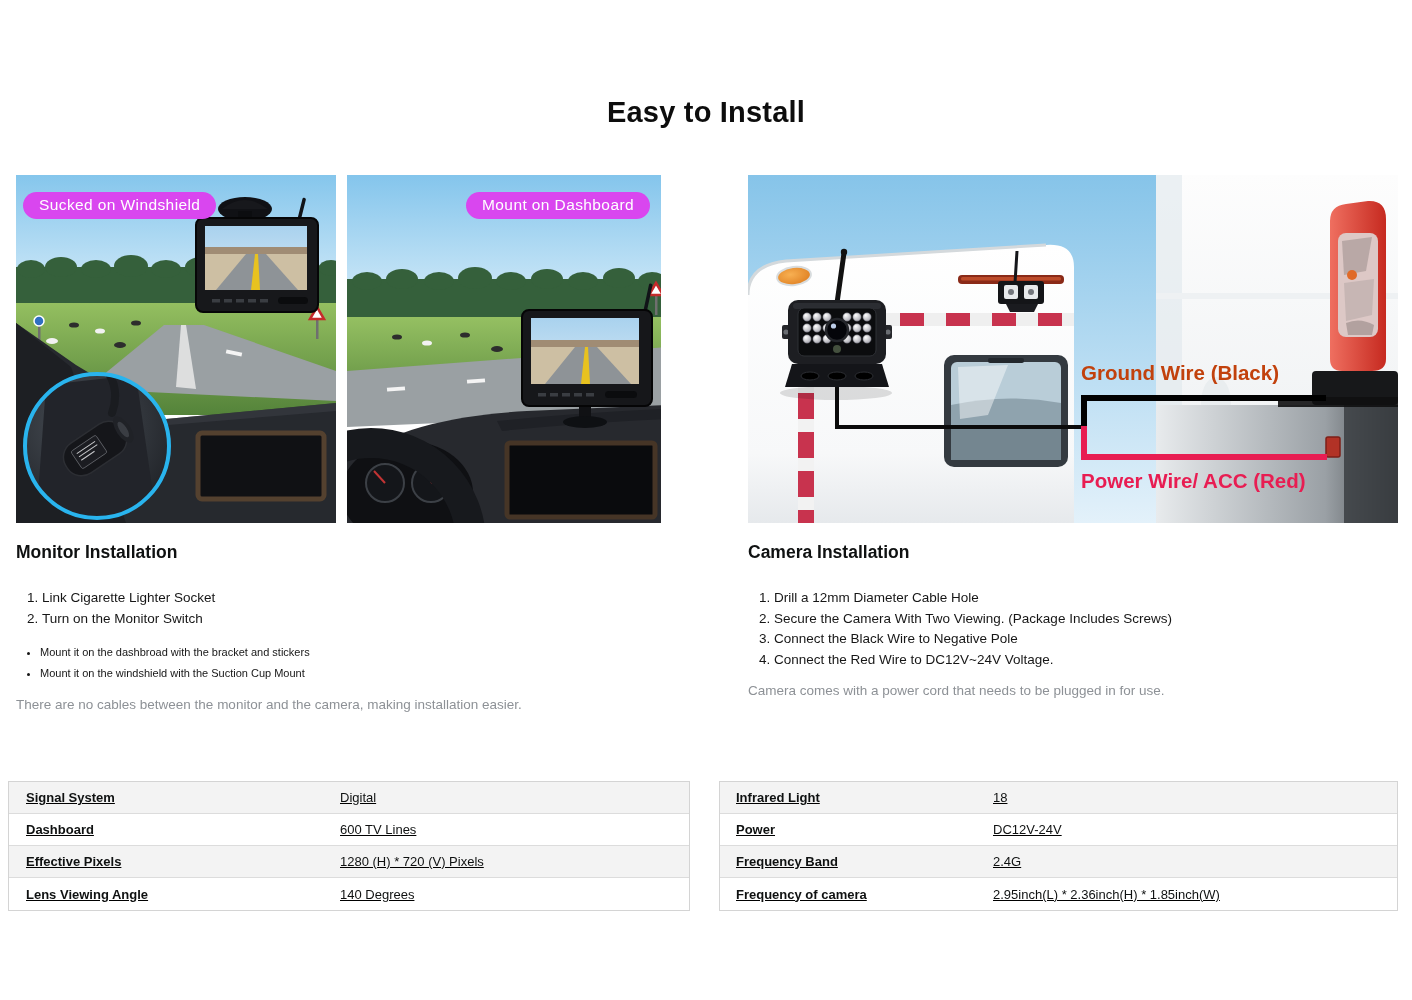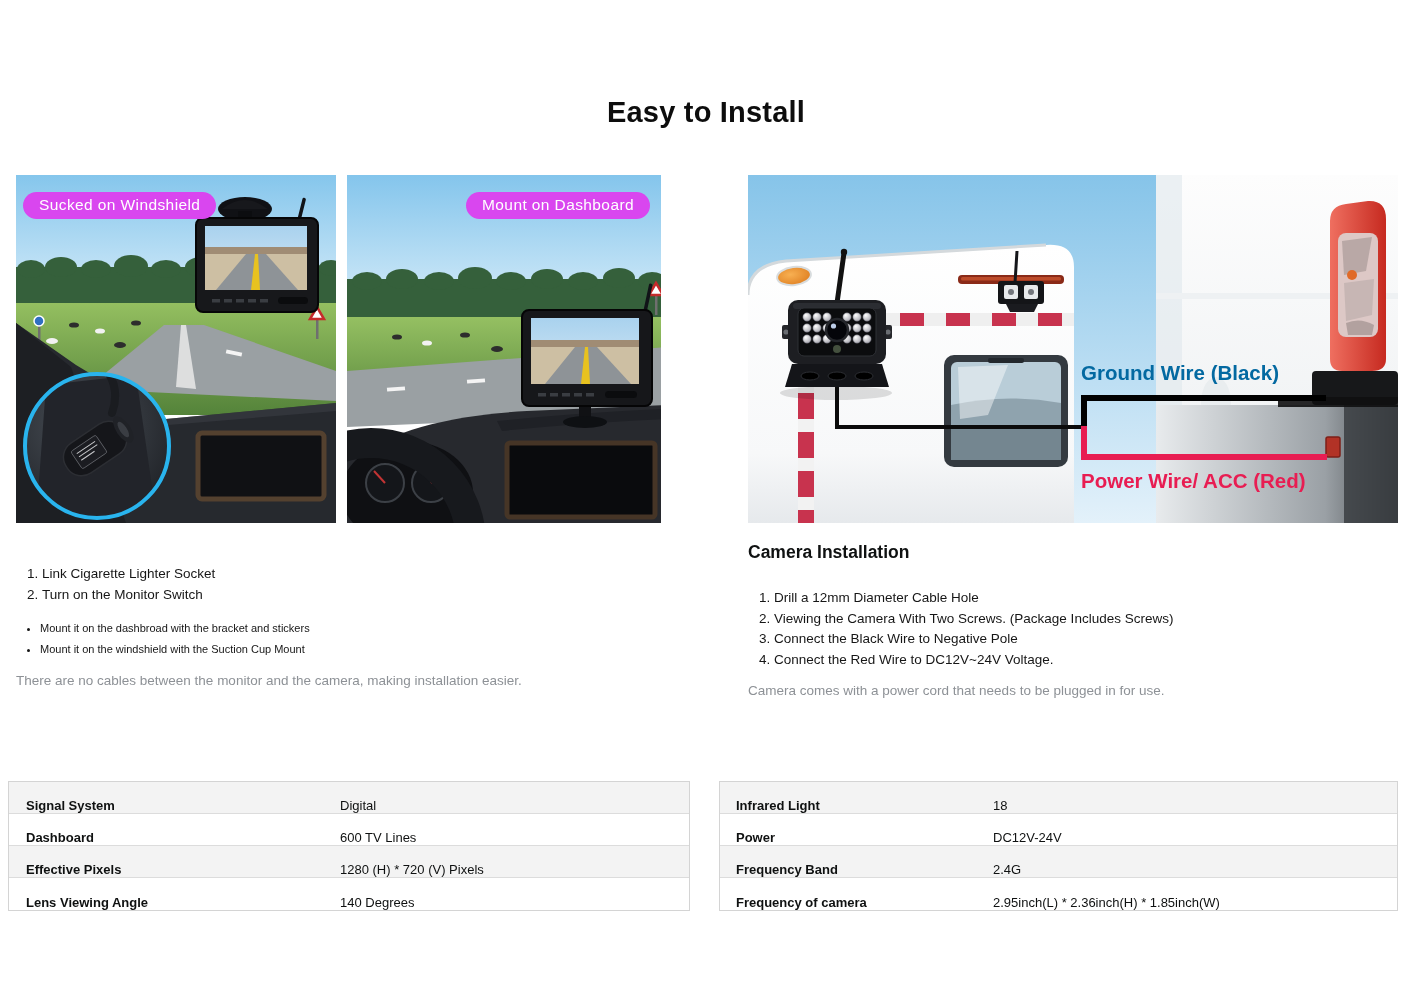--- a/index.html
+++ b/index.html
@@ -15,37 +15,37 @@
   .img2 { left:347px; width:314px; }
   .img3 { left:748px; width:650px; }
   .img svg { position:absolute; left:0; top:0; }
 
   .badge { position:absolute; top:17px; background:#d946ef; color:#fff; border-radius:999px;
            font-size:15.5px; line-height:18px; padding:4px 16px 5px; white-space:nowrap; letter-spacing:.4px; }
   .badge-left  { left:7px; }
   .badge-right { right:11px; }
 
   .wire-label { position:absolute; font-weight:700; font-size:20.5px; line-height:24px; white-space:nowrap; }
-  .wire-label.ground { left:333px; top:186px; color:#0369a1; }
+  .wire-label.ground { left:333px; top:186px; color:#c2410c; }
   .wire-label.power  { left:333px; top:294px; color:#e81d52; }
 
   .text-col { position:absolute; top:540px; }
   .text-left  { left:16px;  width:680px; }
   .text-right { left:748px; width:650px; }
   .text-col h2 { font-size:17.5px; font-weight:700; color:#0f1111; line-height:24px; }
   .text-col ol { margin:24px 0 0; padding-left:26px; font-size:13.5px; color:#161616; }
   .text-col ol li { line-height:20.5px; }
   .text-col ul { margin:13px 0 0; padding-left:24px; font-size:11px; color:#161616; }
   .text-col ul li { line-height:21px; }
   .note { margin-top:13px; font-size:13.5px; color:#8d9196; }
 
   .spec-table { position:absolute; top:781px; border:1px solid #d4d4d4; background:#fff; }
   .left-table  { left:8px;   width:682px; }
   .right-table { left:719px; width:679px; }
-  .spec-row { height:32px; display:flex; align-items:flex-end; border-bottom:1px solid #dcdcdc; }
+  .spec-row { height:32px; display:flex; align-items:center; border-bottom:1px solid #dcdcdc;text-decoration:underline; }
   .spec-row:last-child { border-bottom:none; }
   .spec-row:nth-child(odd) { background:#f3f3f3; }
   .spec-label { font-weight:700; font-size:13px; color:#0f1111; flex:none; }
   .left-table  .spec-label { width:331px; padding-left:17px; }
   .right-table .spec-label { width:273px; padding-left:16px; }
   .spec-value { font-size:13px; color:#0f1111; }
 </style>
 </head>
 <body>
 
@@ -401,36 +401,37 @@
         <path d="M89,212 L89,252 L336,252" stroke="#0b0b0b" stroke-width="4" fill="none"></path>
         <path d="M336,253 L336,223 L578,223" stroke="#000000" stroke-width="6" fill="none"></path>
         <path d="M336,251 L336,282 L579,282" stroke="#e81d52" stroke-width="6" fill="none"></path>
       </g>
     </svg>
     <div class="wire-label ground">Ground Wire (Black)</div>
     <div class="wire-label power">Power Wire/ ACC (Red)</div>
   </div>
 
   <div class="text-col text-left">
+    <h2>Monitor Installation</h2>
     <ol>
       <li>Link Cigarette Lighter Socket</li>
       <li>Turn on the Monitor Switch</li>
     </ol>
     <ul>
       <li>Mount it on the dashbroad with the bracket and stickers</li>
       <li>Mount it on the windshield with the Suction Cup Mount</li>
     </ul>
     <p class="note">There are no cables between the monitor and the camera, making installation easier.</p>
   </div>
 
   <div class="text-col text-right">
     <h2>Camera Installation</h2>
     <ol>
       <li>Drill a 12mm Diameter Cable Hole</li>
-      <li>Viewing the Camera With Two Screws. (Package Includes Screws)</li>
+      <li>Secure the Camera With Two Viewing. (Package Includes Screws)</li>
       <li>Connect the Black Wire to Negative Pole</li>
       <li>Connect the Red Wire to DC12V~24V Voltage.</li>
     </ol>
     <p class="note">Camera comes with a power cord that needs to be plugged in for use.</p>
   </div>
 
   <div class="spec-table left-table">
     <div class="spec-row">
       <div class="spec-label">Signal System</div>
       <div class="spec-value">Digital</div>

